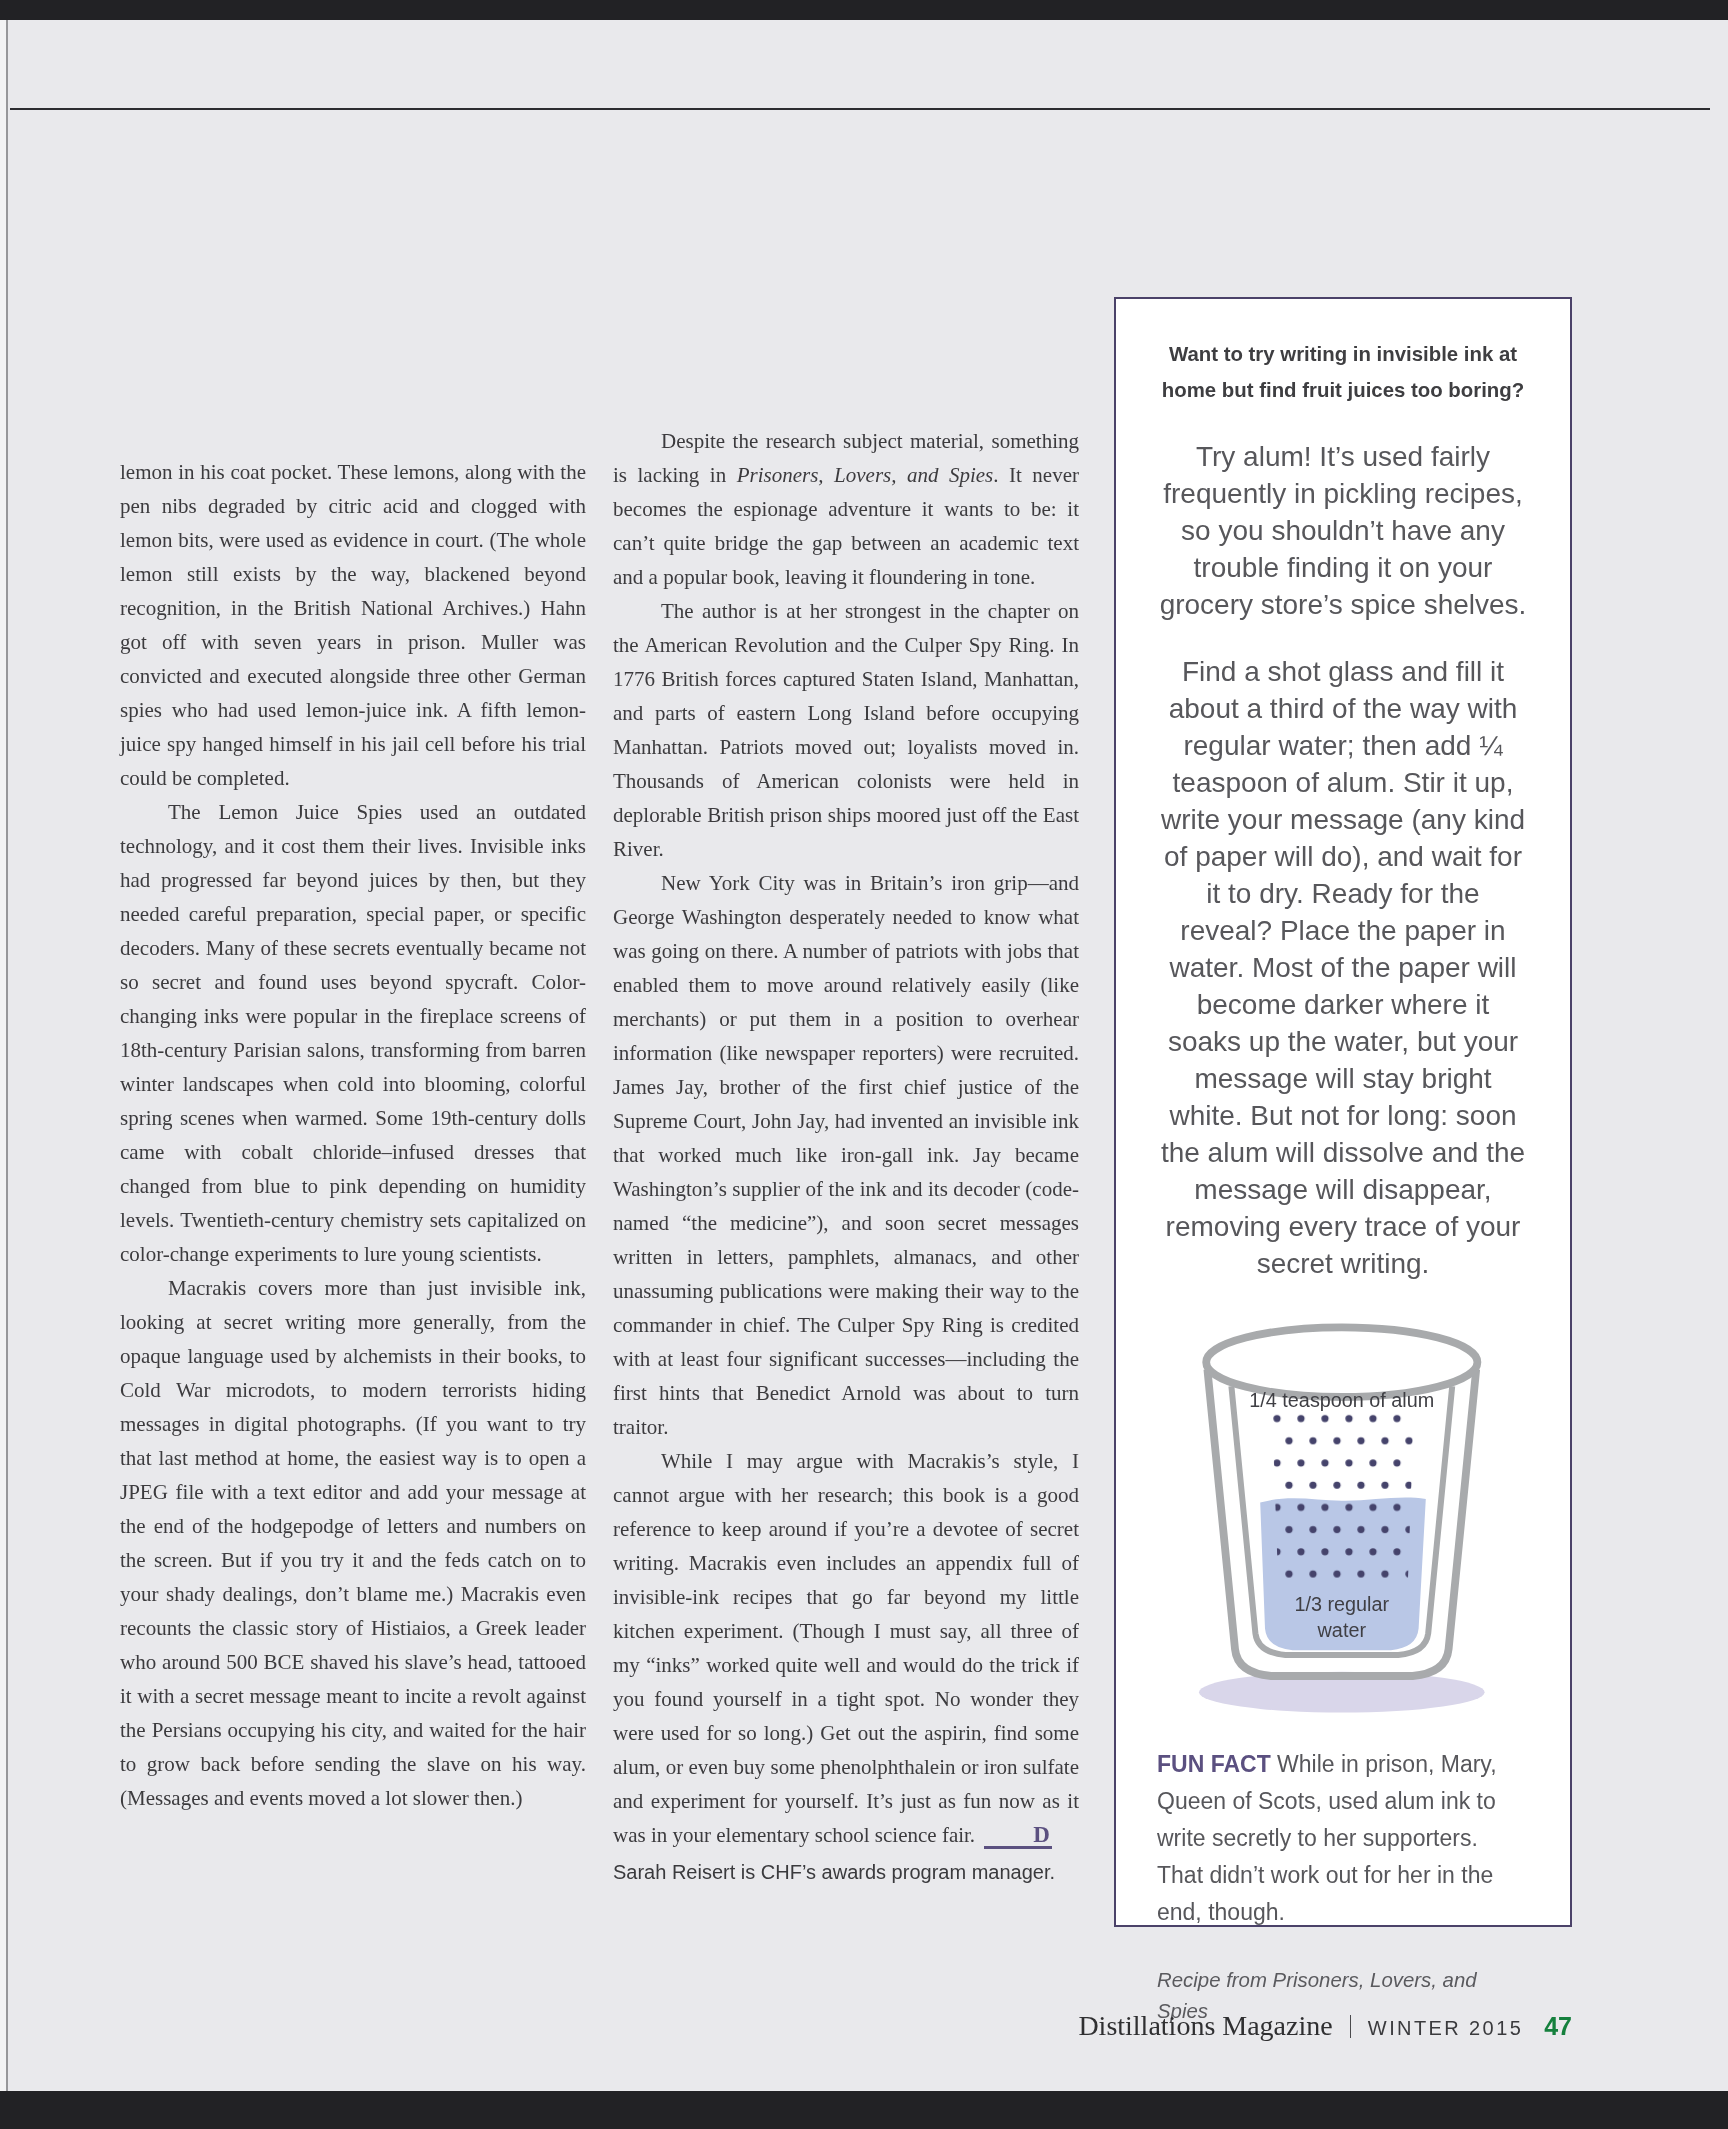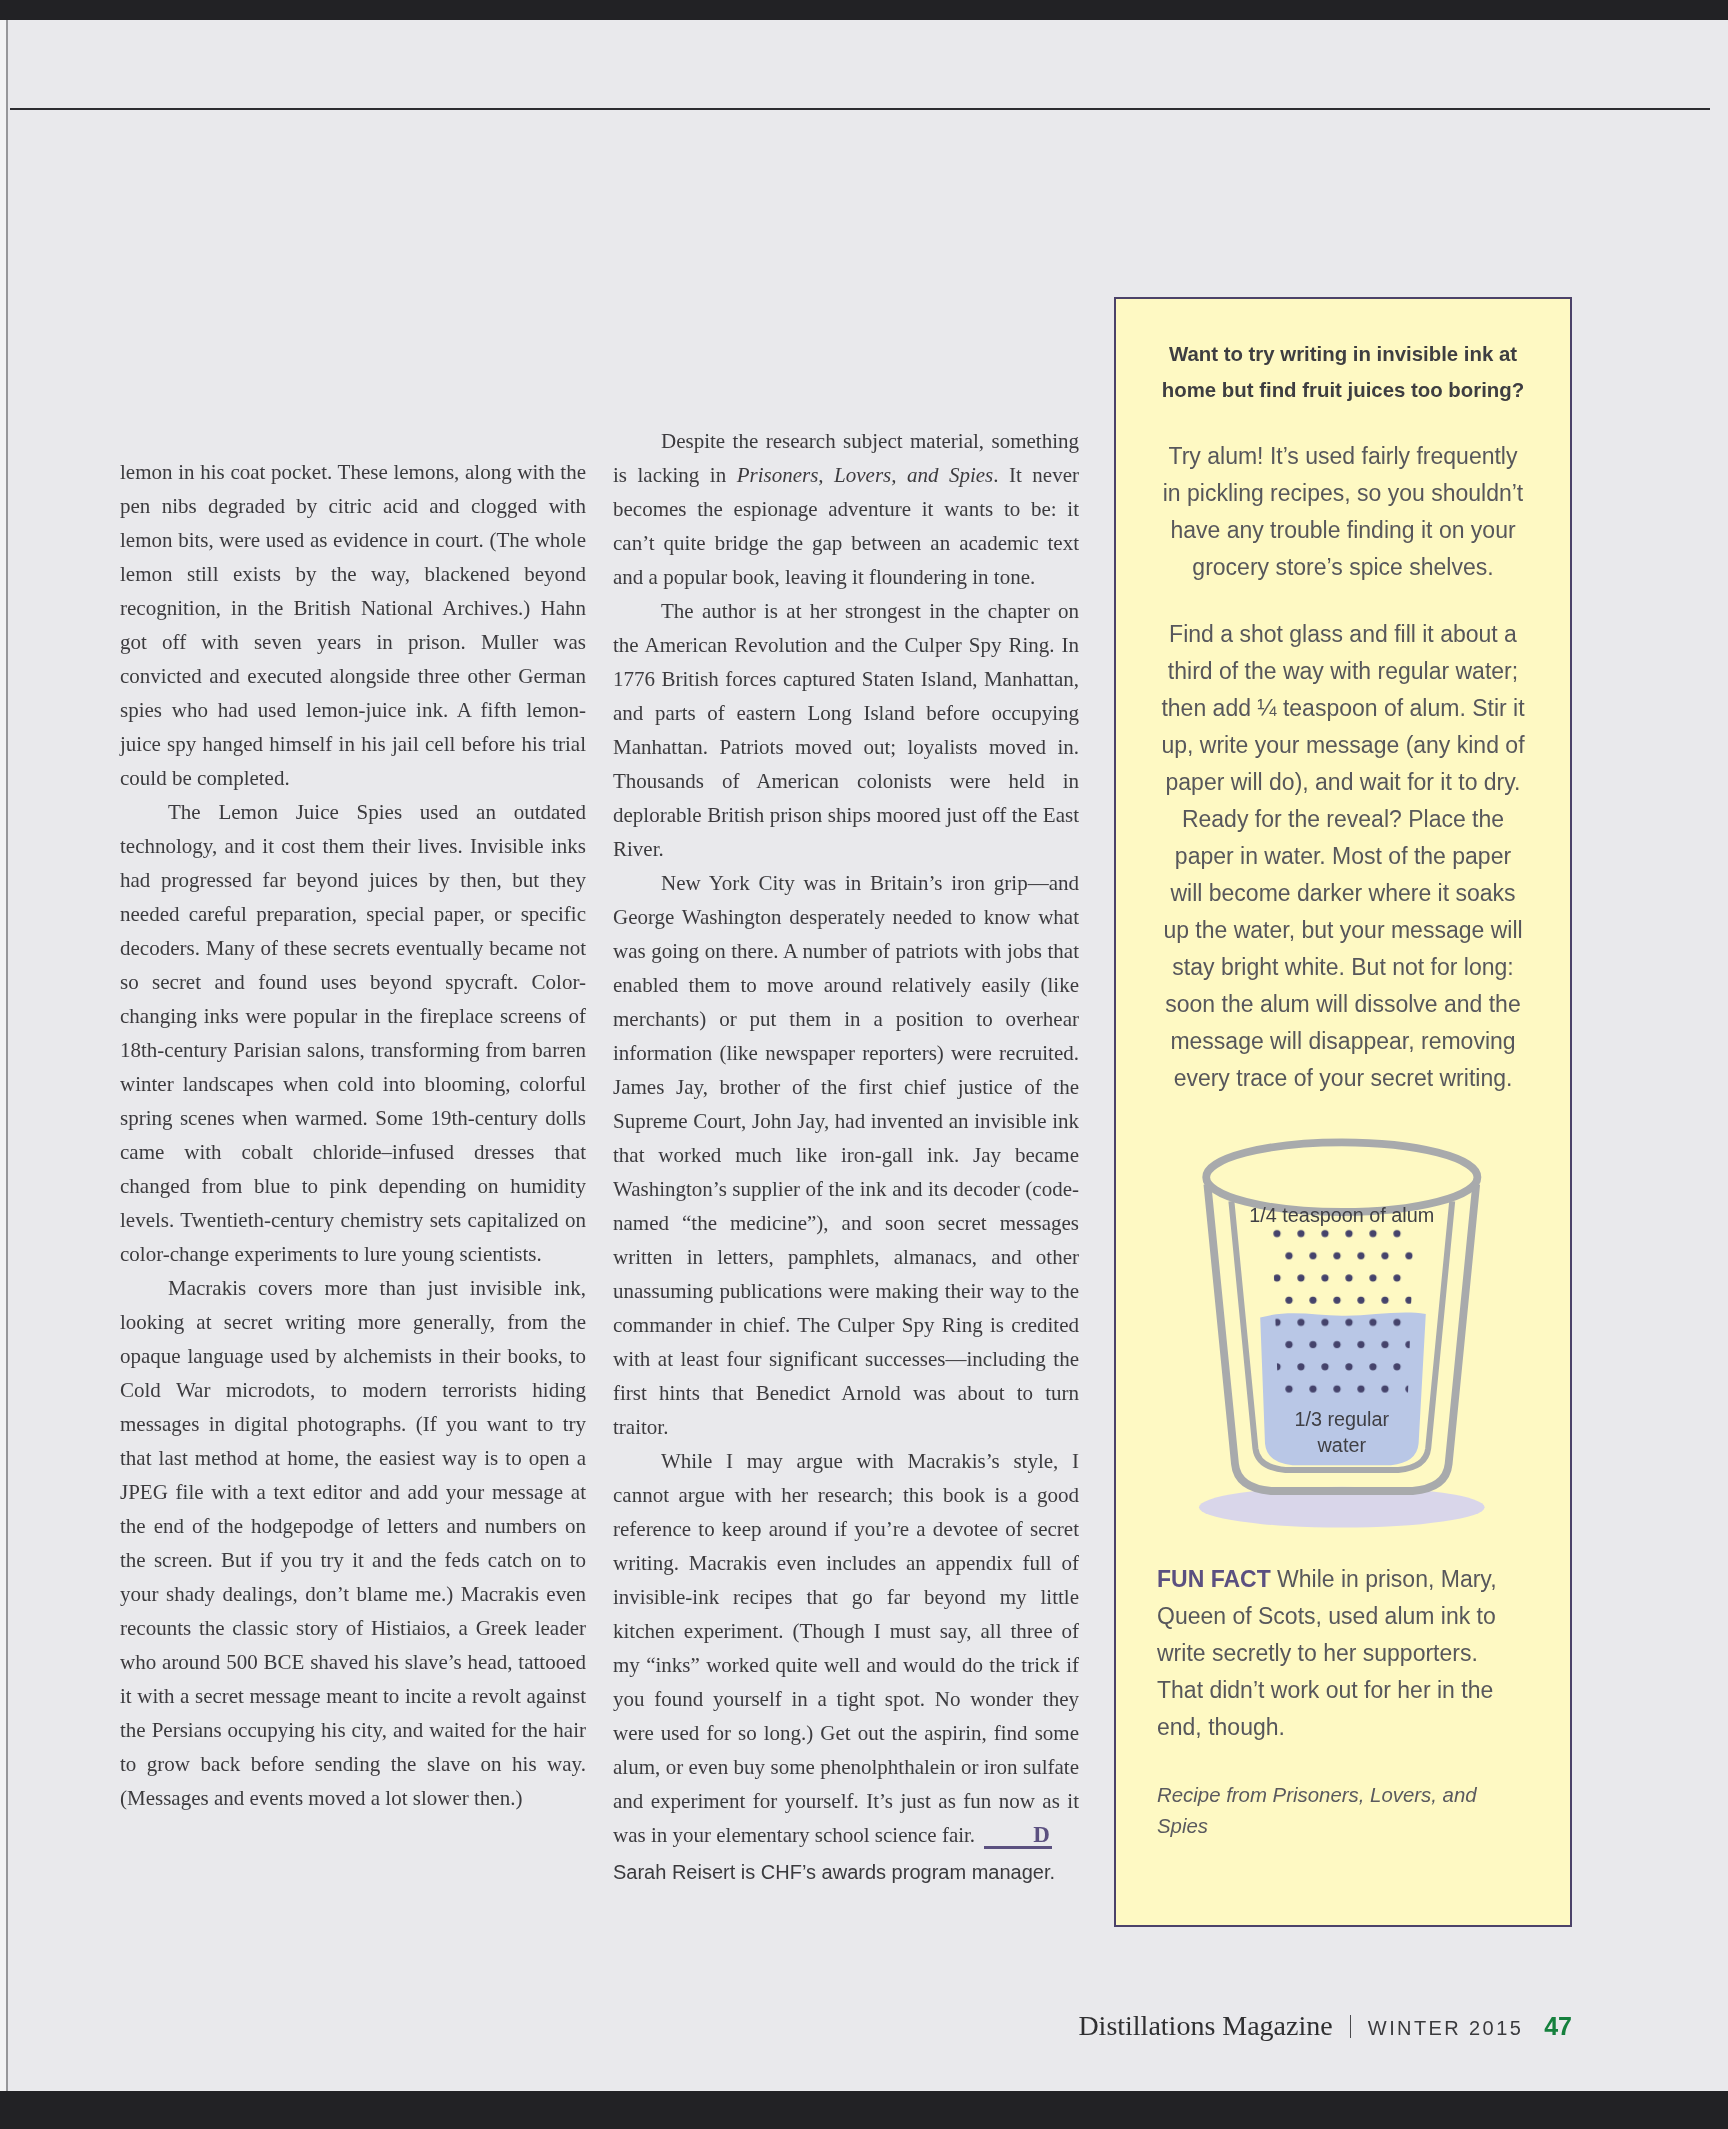--- a/index.html
+++ b/index.html
@@ -54,37 +54,37 @@
   }
 
   #sidebar {
     position: absolute;
     left: 1114px;
     top: 297px;
     width: 458px;
     height: 1630px;
     box-sizing: border-box;
     border: 2.4px solid #4b4269;
-    background: #fef9c3;
+    background: #ffffff;
     font-family: "Liberation Sans", sans-serif;
     color: #57575b;
   }
   #sidebar .inner { padding: 0 41px; }
   #sidebar-heading {
     margin: 37px 0 0 0;
     text-align: center;
     font-weight: bold;
     font-size: 20.4px;
     line-height: 36px;
     color: #3e3e41;
   }
   .sidebar-para {
     margin: 30px 0 0 0;
     text-align: center;
-    font-size: 23px;
+    font-size: 28px;
     line-height: 37px;
   }
   #glass-svg { display: block; margin: 37px auto 0 auto; }
   .glass-label {
     font-family: "Liberation Sans", sans-serif;
     font-size: 33px;
     fill: #3f3f44;
   }
   #fun-fact {
     margin: 31px 0 0 0;

